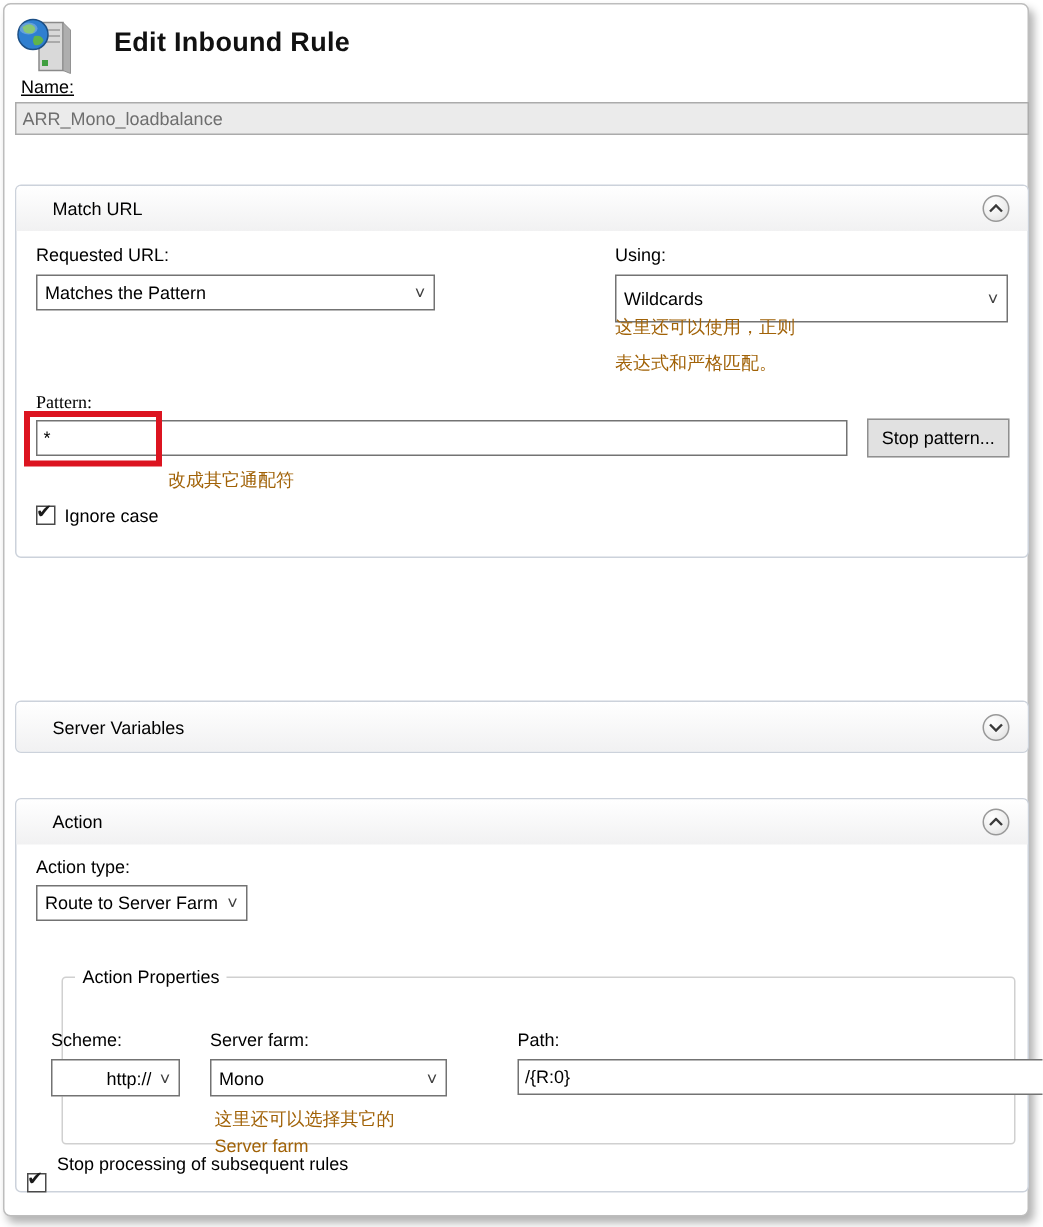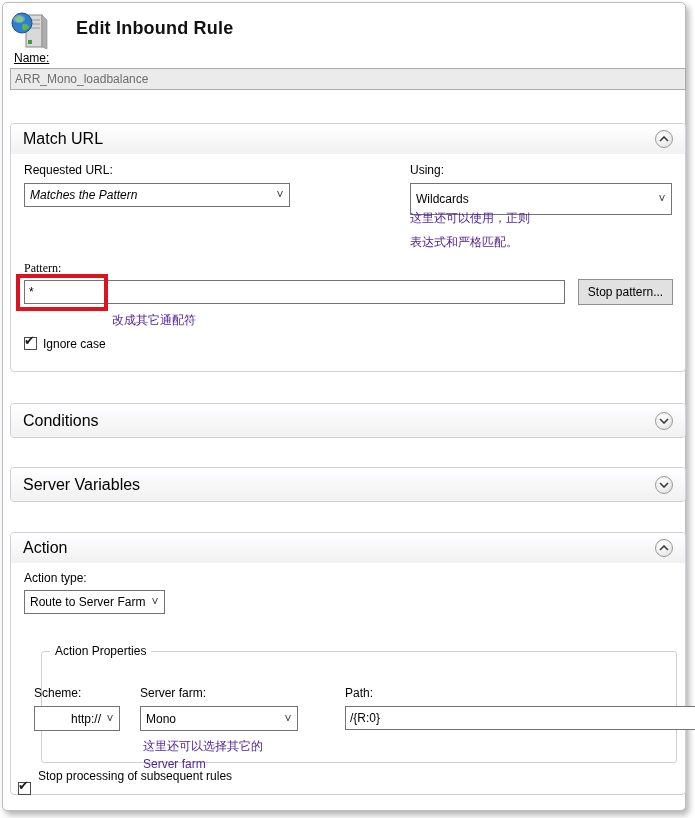--- a/index.html
+++ b/index.html
@@ -5,42 +5,42 @@
   * { margin:0; padding:0; box-sizing:border-box; }
   html,body { width:695px; height:818px; background:#fff; font-family:"Liberation Sans","DejaVu Sans",sans-serif; }
   #stage { position:relative; width:695px; height:818px; overflow:hidden; }
 
   .dialog { position:absolute; left:2px; top:2px; width:684px; height:809px;
             background:#fff; border:1px solid #bdbdbd; border-radius:5px;
             box-shadow:3px 4px 6px rgba(0,0,0,.30); }
 
   .abs { position:absolute; }
   .lbl { font-size:12px; color:#000; white-space:nowrap; }
-  .note { font-size:12px; color:#4c1d95; white-space:nowrap; z-index:5; }
+  .note { font-size:12px; color:#a16207; white-space:nowrap; z-index:5; }
 
   .page-title { font-size:18px; font-weight:700; color:#111; letter-spacing:.2px; }
 
   .textbox { border:1px solid #737373; background:#fff; font-family:"Liberation Sans","DejaVu Sans",sans-serif;
              font-size:12px; color:#000; padding:0 4px; outline:none; }
   .textbox.disabled { background:#ebebeb; border-color:#ababab; color:#6e6e6e; }
 
   .select { border:1px solid #737373; background:#fff; display:flex; align-items:center;
             font-size:12px; color:#000; padding-left:5px; cursor:default; }
   .select .txt { flex:1 1 auto; overflow:hidden; white-space:nowrap; }
   .select .arr { flex:0 0 auto; width:18px; text-align:center; color:#404040; font-size:12px; line-height:1; }
 
   .btn { background:#e1e1e1; border:1px solid #8f8f8f; font-size:12px; color:#000;
          display:flex; align-items:center; justify-content:center; cursor:default; }
 
   .panel { position:absolute; left:10px; width:676px; background:#fff;
            border:1px solid #ccd2db; border-radius:4px; }
   .panel-head { position:absolute; left:0; top:0; right:0; height:30px; border-radius:3px 3px 0 0;
                 background:linear-gradient(#ffffff,#f1f1f2); display:flex; align-items:center; }
   .panel.collapsed .panel-head { border-radius:3px; height:100%; }
-  .panel-head .ptitle { font-size:16px; color:#000; margin-left:12px; }
+  .panel-head .ptitle { font-size:12px; color:#000; margin-left:24px; }
   .chev { position:absolute; right:12px; top:50%; margin-top:-9px; width:18px; height:18px; border-radius:50%;
           border:1px solid #989898; background:radial-gradient(circle at 35% 30%, #ffffff 0%, #efefef 55%, #dcdcdc 100%);
           display:flex; align-items:center; justify-content:center; }
   .panel-head-exp .chev { top:15px; }
 
   .checkbox { width:13px; height:13px; border:1px solid #4a4a4a; background:#fff; position:relative; }
   .checkbox .mark { position:absolute; left:-1px; top:-5px; font-size:13px; color:#1a1a1a; }
 
   .fieldset { position:absolute; border:1px solid #d0d0d0; border-radius:3px; background:#fff; }
   .fieldset .legend { position:absolute; top:-8px; left:8px; background:#fff; padding:0 5px; font-size:12px; color:#000; white-space:nowrap; }
@@ -81,21 +81,21 @@
       <span class="ptitle">Match URL</span>
       <span class="chev">
         <svg width="10" height="6" viewBox="0 0 10 6">
             <polyline points="1,5 5,1 9,5" fill="none" stroke="#3a3a3a" stroke-width="1.6"></polyline>
           </svg>
       </span>
     </div>
   </div>
 
   <div class="abs lbl" style="left:24px; top:163px;">Requested URL:</div>
-  <div class="abs select" style="left:24px; top:183px; width:266px; height:24px;font-style:italic;">
+  <div class="abs select" style="left:24px; top:183px; width:266px; height:24px;">
     <span class="txt">Matches the Pattern</span>
     <span class="arr">˅</span>
   </div>
 
   <div class="abs lbl" style="left:410px; top:163px;">Using:</div>
   <div class="abs select" style="left:410px; top:183px; width:262px; height:32px;">
     <span class="txt">Wildcards</span>
     <span class="arr">˅</span>
   </div>
   <div class="abs note" style="left:410px; top:210px;">这里还可以使用，正则</div>
@@ -105,30 +105,20 @@
   <input class="abs textbox" style="left: 24px; top: 280px; width: 541px; height: 24px;" value="*">
   <div class="red-rect" style="left:16px; top:274px; width:92px; height:37px;"></div>
   <div class="abs btn" style="left:578px; top:279px; width:95px; height:26px;">Stop pattern...</div>
   <div class="abs note" style="left:112px; top:312px;">改成其它通配符</div>
 
   <div class="abs checkbox" style="left:24px; top:337px;">
     <span class="mark">✔</span>
   </div>
   <div class="abs lbl" style="left:43px; top:337px;">Ignore case</div>
 
-  <div class="panel collapsed" style="top:403px; height:35px;">
-    <div class="panel-head">
-      <span class="ptitle">Conditions</span>
-      <span class="chev">
-        <svg width="10" height="6" viewBox="0 0 10 6">
-            <polyline points="1,1 5,5 9,1" fill="none" stroke="#3a3a3a" stroke-width="1.6"></polyline>
-          </svg>
-      </span>
-    </div>
-  </div>
 
   <div class="panel collapsed" style="top:467px; height:35px;">
     <div class="panel-head">
       <span class="ptitle">Server Variables</span>
       <span class="chev">
         <svg width="10" height="6" viewBox="0 0 10 6">
             <polyline points="1,1 5,5 9,1" fill="none" stroke="#3a3a3a" stroke-width="1.6"></polyline>
           </svg>
       </span>
     </div>

